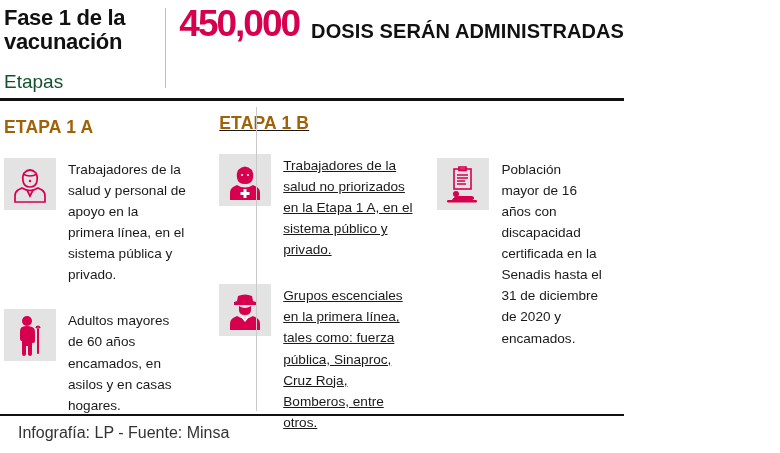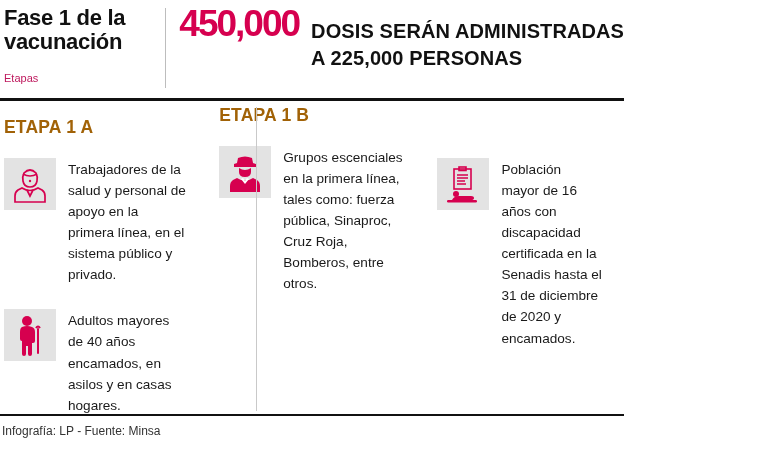--- a/index.html
+++ b/index.html
@@ -37,22 +37,22 @@
   }
   .header-title {
     font-size: 22px;
     font-weight: bold;
     letter-spacing: -0.3px;
     color: #111;
     margin: 2px 0 0 0;
     line-height: 1.1;
   }
   .header-sub {
-    font-size: 11px;
-    color: #be185d;
+    font-size: 19px;
+    color: #14532d;
     margin-top: 18px;
     line-height: 1.1;
   }
   .header-divider {
     width: 1px;
     background: #bdbdbd;
     height: 80px;
     margin: 4px 14px 0 0;
   }
   .header-right {
@@ -110,21 +110,21 @@
     bottom: 6px;
     width: 1px;
     background: #c9c9c9;
   }
   .vsep.v1 { left: 256px; }
 
   .col {
     box-sizing: border-box;
   }
   .col-a { width: 256px; padding: 16px 16px 0 4px; }
-  .col-b { width: 278px; padding: 4px 12px 0 16px; }
+  .col-b { width: 278px; padding: 12px 12px 0 16px; text-decoration: underline; }
   .col-c { width: 246px; padding: 16px 22px 0 12px; }
 
   .stage-title {
     color: #a16207;
     font-size: 17.5px;
     font-weight: bold;
     letter-spacing: 0.2px;
     margin-bottom: 20px;
   }
   .stage-title.spacer {
@@ -149,42 +149,41 @@
   .item-text {
     font-size: 13.6px;
     line-height: 1.55;
     color: #1a1a1a;
     padding-top: 1px;
   }
 
   
   .footer {
     position: absolute;
-    left: 2px;
+    left: 18px;
     top: 424px;
-    font-size: 12px;
+    font-size: 16px;
     color: #333;
   }
 </style>
 </head>
 <body>
 
 <div class="page">
 
   <div class="header">
     <div class="header-left">
       <div class="header-title">Fase 1 de la vacunación</div>
       <div class="header-sub">Etapas</div>
     </div>
     <div class="header-divider"></div>
     <div class="header-right">
       <div class="bignum">450,000</div>
       <div class="bignum-text">
         <div>DOSIS SERÁN ADMINISTRADAS</div>
-        <div>A 225,000 PERSONAS</div>
       </div>
     </div>
   </div>
 
   <div class="rule-top"></div>
 
   <div class="content">
     <div class="vsep v1"></div>
 
     <div class="col col-a">
@@ -195,41 +194,60 @@
           <svg width="38" height="40" viewBox="0 0 38 40">
             <g fill="none" stroke="#d6004f" stroke-width="1.7">
               <path d="M13 9 q6 -6 12 0 q2 4 1 8 q-1 6 -7 6 q-6 0 -7 -6 q-1 -4 1 -8z"></path>
               <path d="M12 10 q7 4 14 0"></path>
               <path d="M11 24 q8 5 16 0 l4 2 q3 2 3 6 v6 h-30 v-6 q0 -4 3 -6z"></path>
               <path d="M16 26 l3 6 l3 -6"></path>
             </g>
             <circle cx="19" cy="17" r="1.2" fill="#d6004f"></circle>
           </svg>
         </div>
-        <div class="item-text">Trabajadores de la salud y personal de apoyo en la primera línea, en el sistema público y privado.</div>
+        <div class="item-text">Trabajadores de la salud y personal de apoyo en la primera línea, en el sistema pública y privado.</div>
       </div>
 
       <div class="item">
         <div class="icon-box">
           <svg width="34" height="42" viewBox="0 0 34 42">
             <g fill="#d6004f">
               <circle cx="14" cy="7" r="5"></circle>
               <path d="M9 13 q5 -2 10 0 q3 1 3 5 l0 9 q0 2 -2 2 l-1 0 l0 11 q0 2 -2 2 q-2 0 -2 -2 l0 -8 l-2 0 l0 8 q0 2 -2 2 q-2 0 -2 -2 l0 -13 q-2 0 -2 -2 l0 -7 q0 -4 2 -5z"></path>
               <rect x="24" y="14" width="2" height="26" rx="1"></rect>
               <path d="M23 14 q2 -3 4 0" stroke="#d6004f" stroke-width="2" fill="none"></path>
             </g>
           </svg>
         </div>
-        <div class="item-text">Adultos mayores de 40 años encamados, en asilos y en casas hogares.</div>
+        <div class="item-text">Adultos mayores de 60 años encamados, en asilos y en casas hogares.</div>
       </div>
     </div>
 
     <div class="col col-b">
       <div class="stage-title">ETAPA 1 B</div>
 
+      <div class="item">
+        <div class="icon-box">
+          <svg width="38" height="40" viewBox="0 0 38 40">
+            <g fill="#d6004f">
+              <path d="M12 10 q7 -7 14 0 q2 4 1 8 q-1 6 -8 6 q-7 0 -8 -6 q-1 -4 1 -8z"></path>
+              <path d="M11 25 q8 5 16 0 l4 2 q3 2 3 6 v7 h-30 v-7 q0 -4 3 -6z"></path>
+            </g>
+            <g fill="#ffffff">
+              <rect x="17.5" y="29" width="3" height="9"></rect>
+              <rect x="14.5" y="32" width="9" height="3"></rect>
+            </g>
+            <g fill="#ffffff">
+              <circle cx="16" cy="15" r="1.1"></circle>
+              <circle cx="22" cy="15" r="1.1"></circle>
+            </g>
+          </svg>
+        </div>
+        <div class="item-text">Trabajadores de la salud no priorizados en la Etapa 1 A, en el sistema público y privado.</div>
+      </div>
 
       <div class="item">
         <div class="icon-box">
           <svg width="38" height="40" viewBox="0 0 38 40">
             <g fill="#d6004f">
               <path d="M8 12 q11 -5 22 0 l0 3 h-22z"></path>
               <path d="M12 6 q7 -3 14 0 l1 5 h-16z"></path>
               <path d="M13 16 q6 4 12 0 l0 4 q0 5 -6 5 q-6 0 -6 -5z"></path>
               <path d="M11 26 q8 5 16 0 l4 2 q3 2 3 6 v6 h-30 v-6 q0 -4 3 -6z"></path>
             </g>

